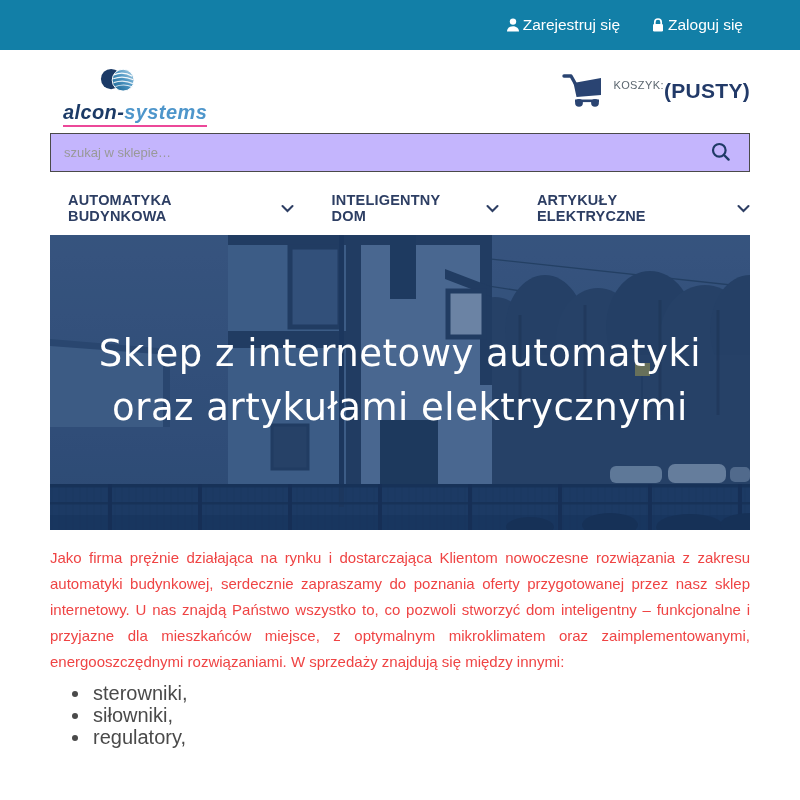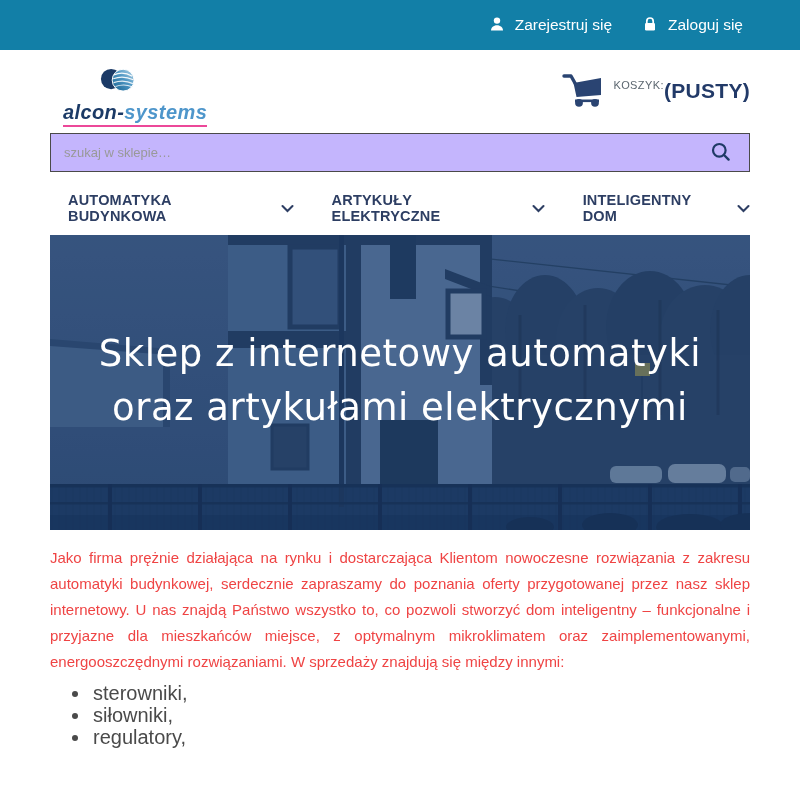--- a/index.html
+++ b/index.html
@@ -5,21 +5,21 @@
   * { box-sizing: border-box; margin: 0; padding: 0; }
   html, body { width: 800px; height: 800px; overflow: hidden; }
   body { background: #ffffff; font-family: "Liberation Sans", sans-serif; }
 
   
   .topbar {
     height: 50px; background: #127FA7;
     display: flex; align-items: center; justify-content: flex-end;
     padding-right: 57px; gap: 30px;
   }
-  .topbar-link { display: flex; align-items: flex-start; gap: 10px; color: #fff; font-size: 15.5px; cursor: pointer; }
+  .topbar-link { display: flex; align-items: center; gap: 2px; color: #fff; font-size: 15.5px; cursor: pointer; }
   .topbar-link .icon { display: flex; align-items: center; }
 
   
   .header {
     width: 700px; margin: 0 auto; height: 83px;
     display: flex; justify-content: space-between; align-items: flex-start;
     padding-top: 15px;
   }
   .logo { margin-left: 13px; cursor: pointer; }
   .logo-circles { margin-left: 33px; height: 31px; }
@@ -158,29 +158,29 @@
 <nav class="nav">
   <div class="nav-item">
     <span>AUTOMATYKA BUDYNKOWA</span>
     <span>
       <svg width="13" height="9" viewBox="0 0 13 9">
           <polyline points="1.5,2 6.5,7 11.5,2" fill="none" stroke="#2D3E63" stroke-width="2.1" stroke-linecap="round"></polyline>
         </svg>
     </span>
   </div>
   <div class="nav-item">
-    <span>ARTYKUŁY ELEKTRYCZNE</span>
+    <span>INTELIGENTNY DOM</span>
     <span>
       <svg width="13" height="9" viewBox="0 0 13 9">
           <polyline points="1.5,2 6.5,7 11.5,2" fill="none" stroke="#2D3E63" stroke-width="2.1" stroke-linecap="round"></polyline>
         </svg>
     </span>
   </div>
   <div class="nav-item">
-    <span>INTELIGENTNY DOM</span>
+    <span>ARTYKUŁY ELEKTRYCZNE</span>
     <span>
       <svg width="13" height="9" viewBox="0 0 13 9">
           <polyline points="1.5,2 6.5,7 11.5,2" fill="none" stroke="#2D3E63" stroke-width="2.1" stroke-linecap="round"></polyline>
         </svg>
     </span>
   </div>
 </nav>
 
 <div class="hero">
   <svg class="scene" viewBox="0 0 700 295" preserveAspectRatio="none">

